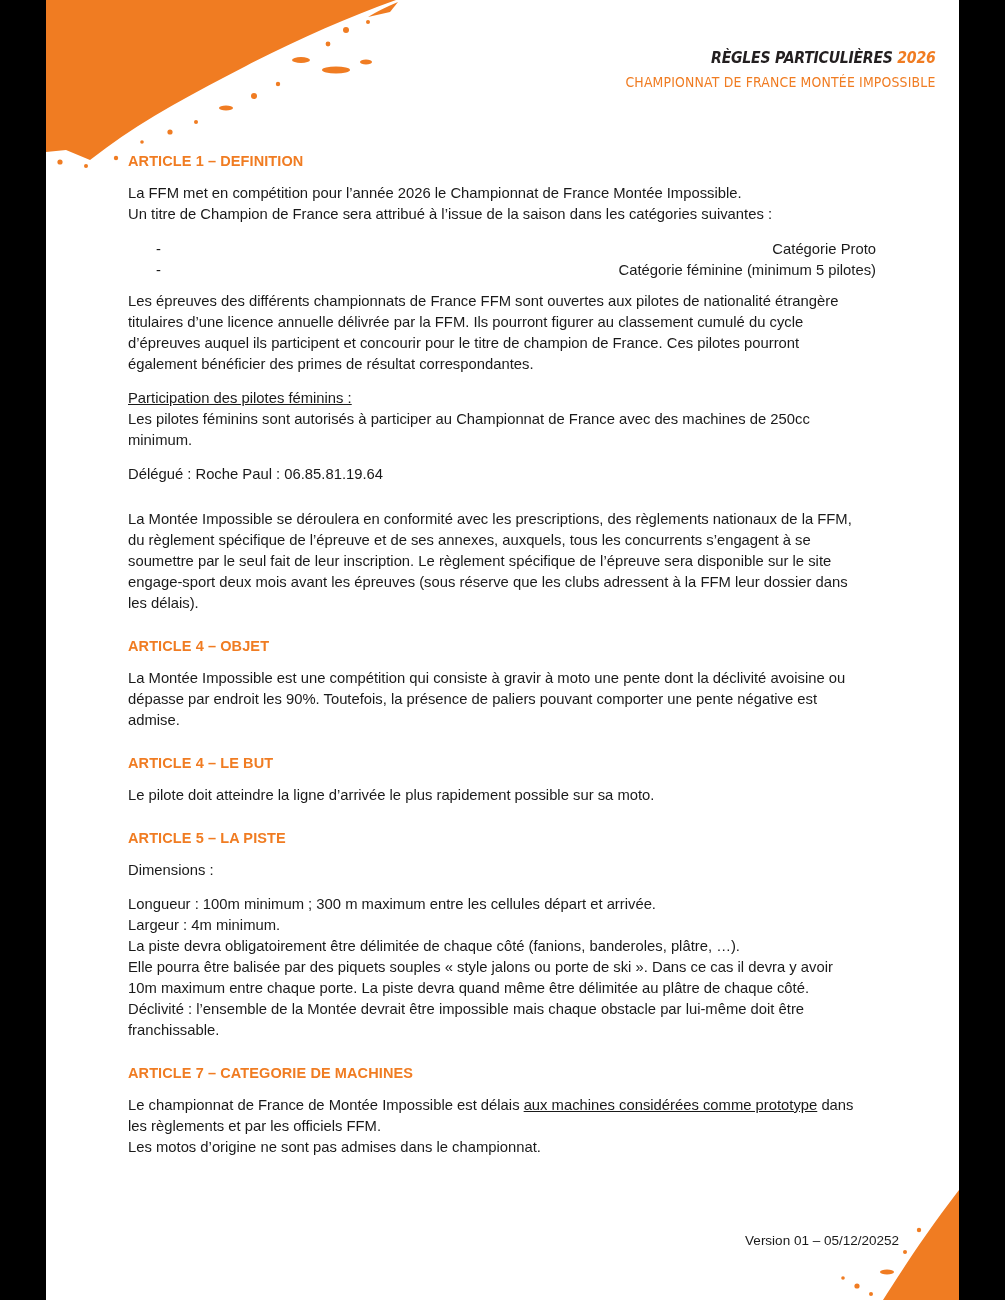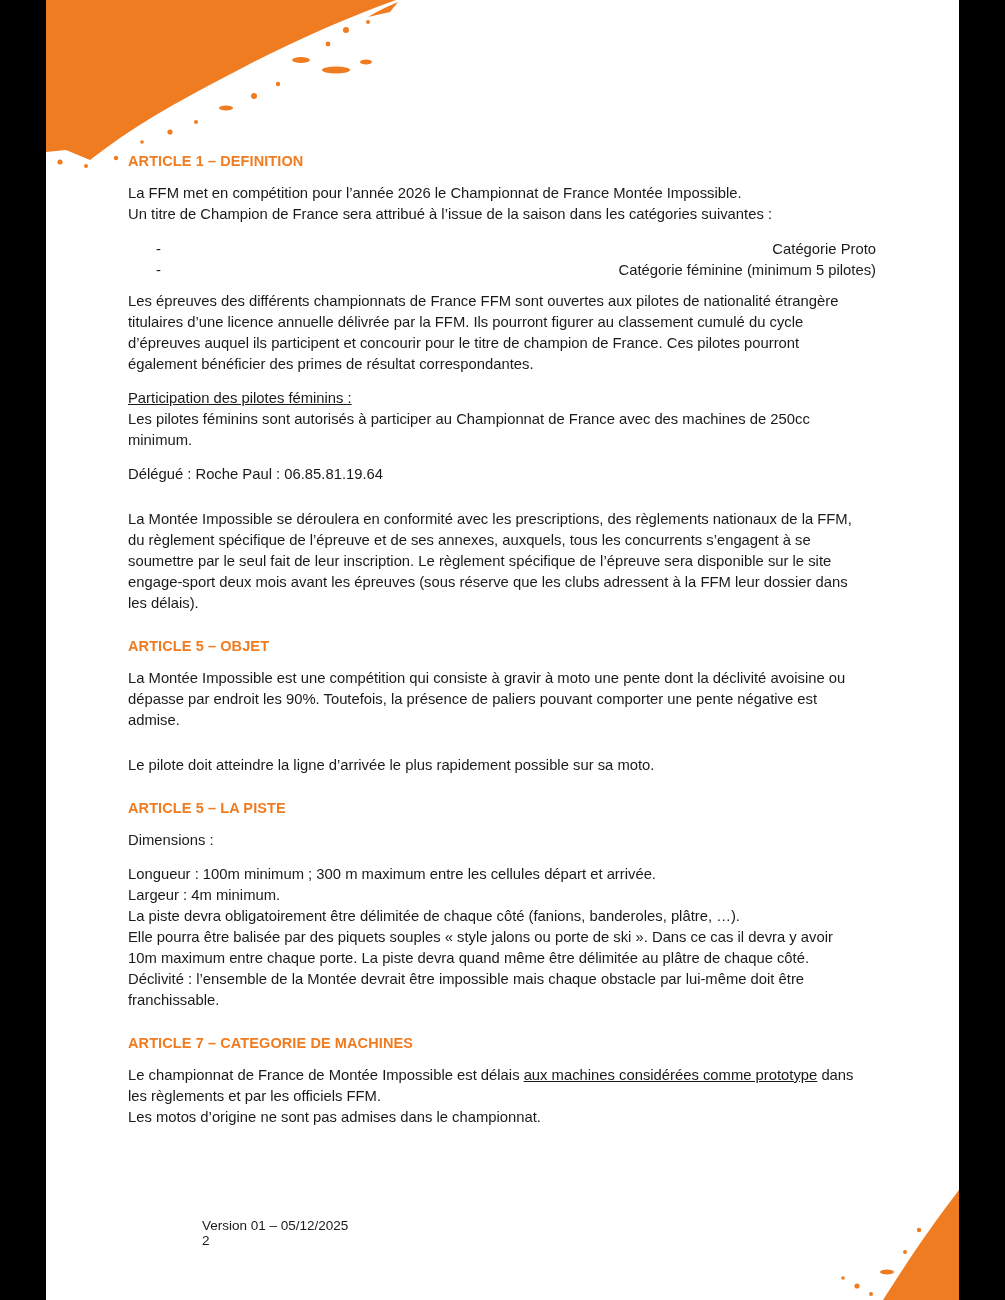--- a/index.html
+++ b/index.html
@@ -116,23 +116,22 @@
   }
   .underline { text-decoration: underline; }
   .spacer-sm { height: 10px; }
   
   .footer {
     position: absolute;
     left: 82px;
     right: 60px;
     bottom: 52px;
     display: flex;
-    justify-content: space-between;
+    justify-content: flex-end;
     align-items: baseline;
-    flex-direction: column;
   }
   .footer-version {
     font-size: 13.5px;
     color: #1a1a1a;
     margin-left: 74px;
   }
   .footer-page {
     font-size: 13.5px;
     color: #1a1a1a;
   }
@@ -157,20 +156,24 @@
       <ellipse cx="180" cy="108" rx="7" ry="2.6" fill="#F07C22"></ellipse>
       <circle cx="150" cy="122" r="2" fill="#F07C22"></circle>
       <circle cx="124" cy="132" r="2.6" fill="#F07C22"></circle>
       <circle cx="96" cy="142" r="1.8" fill="#F07C22"></circle>
       <circle cx="70" cy="158" r="2.2" fill="#F07C22"></circle>
       <circle cx="40" cy="166" r="2" fill="#F07C22"></circle>
       <circle cx="14" cy="162" r="2.6" fill="#F07C22"></circle>
     </svg>
   </div>
 
+  <div class="doc-header">
+    <div class="hdr-line1"><span>RÈGLES PARTICULIÈRES</span> <span class="year">2026</span></div>
+    <div class="hdr-line2">CHAMPIONNAT DE FRANCE MONTÉE IMPOSSIBLE</div>
+  </div>
 
   <div class="content">
 
     <div class="block">
       <h2 class="article">ARTICLE 1 – DEFINITION</h2>
       <p class="para">La FFM met en compétition pour l’année 2026 le Championnat de France Montée Impossible.
 Un titre de Champion de France sera attribué à l’issue de la saison dans les catégories suivantes :</p>
       <ul class="bullets">
         <li>Catégorie Proto</li>
         <li>Catégorie féminine (minimum 5 pilotes)</li>
@@ -180,25 +183,26 @@
       <p class="para"><span class="underline">Participation des pilotes féminins :</span></p>
       <p class="para" style="margin-top:0">Les pilotes féminins sont autorisés à participer au Championnat de France avec des machines de 250cc minimum.</p>
       <p class="para">Délégué : Roche Paul : 06.85.81.19.64</p>
     </div>
 
     <div class="block">
       <p class="para">La Montée Impossible se déroulera en conformité avec les prescriptions, des règlements nationaux de la FFM, du règlement spécifique de l’épreuve et de ses annexes, auxquels, tous les concurrents s’engagent à se soumettre par le seul fait de leur inscription. Le règlement spécifique de l’épreuve sera disponible sur le site engage-sport deux mois avant les épreuves (sous réserve que les clubs adressent à la FFM leur dossier dans les délais).</p>
     </div>
 
     <div class="block">
-      <h2 class="article">ARTICLE 5 – OBJET</h2>
+      <h2 class="article">ARTICLE 4 – OBJET</h2>
       <p class="para">La Montée Impossible est une compétition qui consiste à gravir à moto une pente dont la déclivité avoisine ou dépasse par endroit les 90%. Toutefois, la présence de paliers pouvant comporter une pente négative est admise.</p>
     </div>
 
     <div class="block">
+      <h2 class="article">ARTICLE 4 – LE BUT</h2>
       <p class="para">Le pilote doit atteindre la ligne d’arrivée le plus rapidement possible sur sa moto.</p>
     </div>
 
     <div class="block">
       <h2 class="article">ARTICLE 5 – LA PISTE</h2>
       <p class="para">Dimensions :</p>
       <p class="para">Longueur : 100m minimum ; 300 m maximum entre les cellules départ et arrivée.
 Largeur : 4m minimum.
 La piste devra obligatoirement être délimitée de chaque côté (fanions, banderoles, plâtre, …).
 Elle pourra être balisée par des piquets souples « style jalons ou porte de ski ». Dans ce cas il devra y avoir 10m maximum entre chaque porte. La piste devra quand même être délimitée au plâtre de chaque côté.

